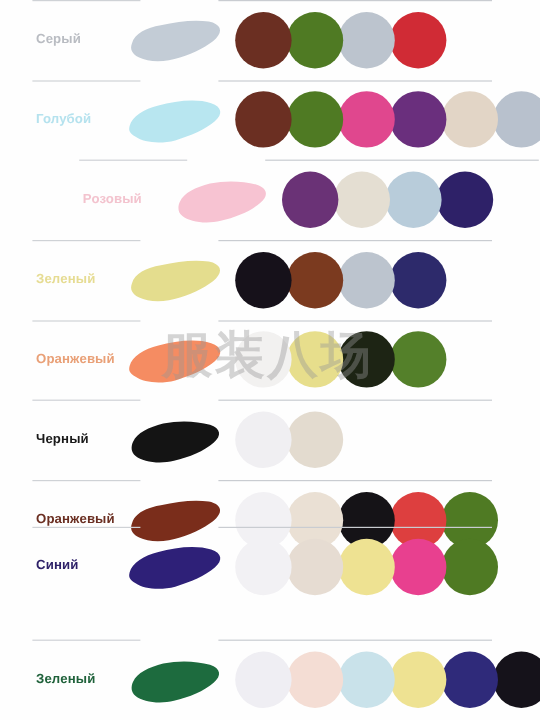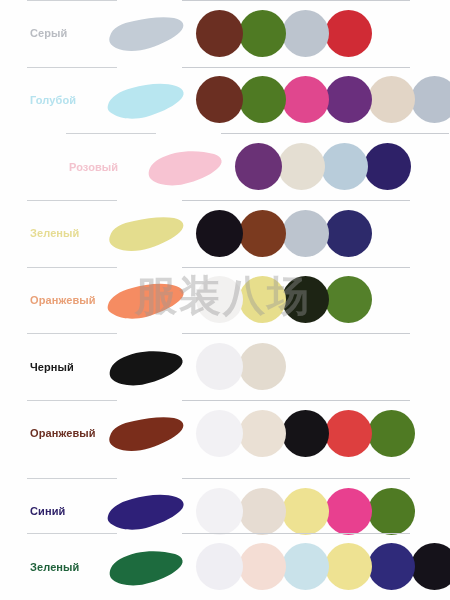--- a/index.html
+++ b/index.html
@@ -211,21 +211,21 @@
         </svg>
       </div>
       <div class="swatches">
         <div class="swatch" style="background: rgb(242, 241, 244); z-index: 5;"></div>
         <div class="swatch" style="background: rgb(234, 224, 212); z-index: 4;"></div>
         <div class="swatch" style="background: rgb(21, 19, 23); z-index: 3;"></div>
         <div class="swatch" style="background: rgb(221, 63, 63); z-index: 2;"></div>
         <div class="swatch" style="background: rgb(79, 122, 35); z-index: 1;"></div>
       </div>
     </div>
-    <div class="row" style="top: 478px; height: 66.6667px; text-align: right;">
+    <div class="row" style="top: 439px; height: 66.6667px; text-align: right;">
       <div class="divider-left"></div>
       <div class="divider-right"></div>
       <div class="row-label" style="color: rgb(46, 33, 104);">Синий</div>
       <div class="stroke-wrap">
         <svg viewBox="0 0 84 54" xmlns="http://www.w3.org/2000/svg">
           <path d="M4,32 C6,24 16,18 28,15 C42,11 60,9 72,13 C81,16 82,22 75,28 C67,35 55,40 42,44 C30,47 16,46 9,41 C4,38 3,36 4,32 Z" fill="#2e2078"></path>
         </svg>
       </div>
       <div class="swatches">
         <div class="swatch" style="background: rgb(242, 241, 244); z-index: 5;"></div>

